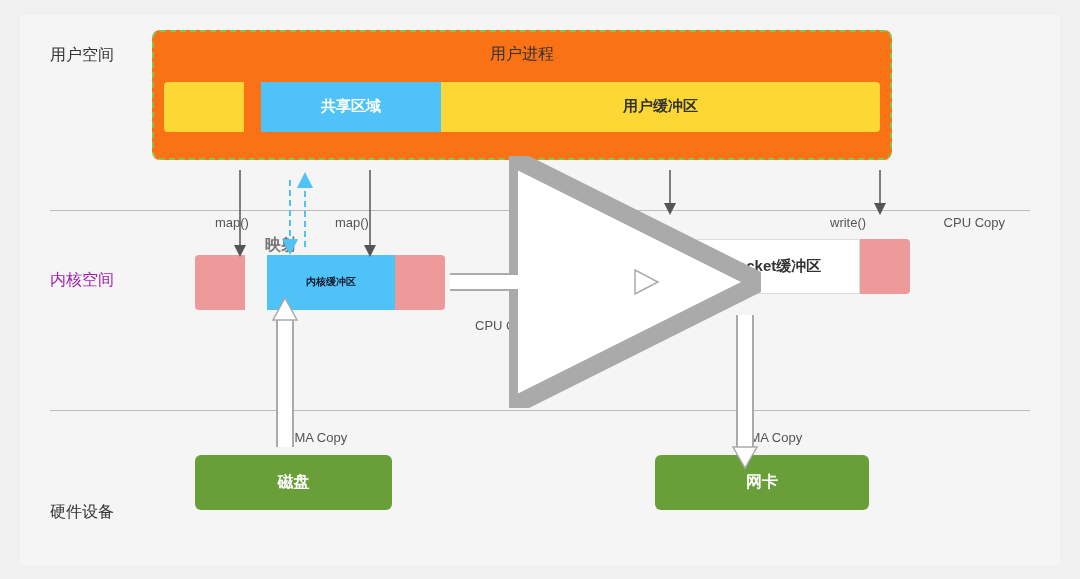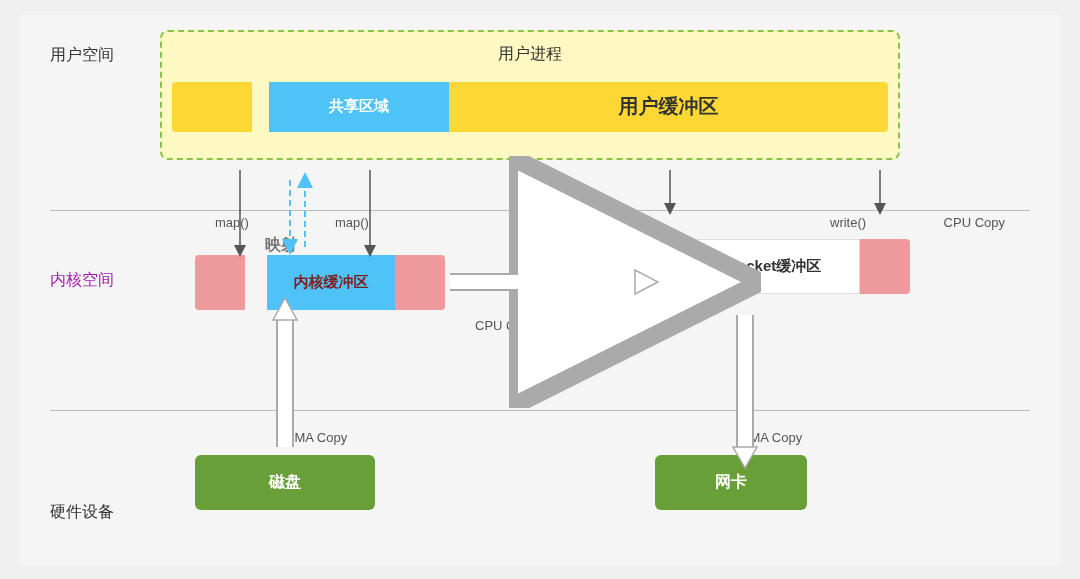--- a/index.html
+++ b/index.html
@@ -25,27 +25,27 @@
     .user-space-label {
       position: absolute;
       left: 30px;
       top: 30px;
       font-size: 16px;
       color: #333;
       text-align: center;
     }
     .user-process-box {
       position: absolute;
-      left: 140px;
+      left: 132px;
       top: 15px;
       width: 740px;
       height: 130px;
       border: 2px dashed #8bc34a;
       border-radius: 8px;
-      background: #fef9c3;
+      background: #f97316;
     }
     .user-process-label {
       position: absolute;
       left: 0; right: 0;
       top: 12px;
       text-align: center;
       font-size: 16px;
       color: #333;
     }
     .user-buffers-row {
@@ -71,21 +71,21 @@
       color: #fff;
       font-weight: bold;
       margin-left: 17px;
     }
     .buf-yellow-user {
       flex: 1;
       background: #fdd835;
       display: flex;
       align-items: center;
       justify-content: center;
-      font-size: 20px;
+      font-size: 15px;
       color: #333;
       font-weight: bold;
       border-radius: 0 4px 4px 0;
     }
 
     
     .divider-line {
       position: absolute;
       left: 30px;
       right: 30px;
@@ -114,22 +114,22 @@
       width: 50px;
       background: #ef9a9a;
       border-radius: 4px 0 0 4px;
     }
     .kern-buf-blue {
       flex: 1;
       background: #4fc3f7;
       display: flex;
       align-items: center;
       justify-content: center;
-      font-size: 15px;
-      color: #7f1d1d;
+      font-size: 10px;
+      color: #0f172a;
       font-weight: bold;
       margin-left: 22px;
     }
     .kern-buf-pink-right {
       width: 50px;
       background: #ef9a9a;
       border-radius: 0 4px 4px 0;
     }
 
     .socket-buffer-box {
@@ -177,36 +177,36 @@
       left: 30px;
       top: 455px;
       font-size: 16px;
       color: #333;
       margin-top: 32px;
     }
     .disk-box {
       position: absolute;
       left: 175px;
       top: 440px;
-      width: 180px;
+      width: 197px;
       height: 55px;
       background: #689f38;
       border-radius: 6px;
       display: flex;
       align-items: center;
       justify-content: center;
       font-size: 16px;
       color: #fff;
       font-weight: bold;
     }
     .nic-box {
       position: absolute;
       left: 635px;
       top: 440px;
-      width: 152px;
+      width: 214px;
       height: 55px;
       background: #689f38;
       border-radius: 6px;
       display: flex;
       align-items: center;
       justify-content: center;
       font-size: 16px;
       color: #fff;
       font-weight: bold;
     }

